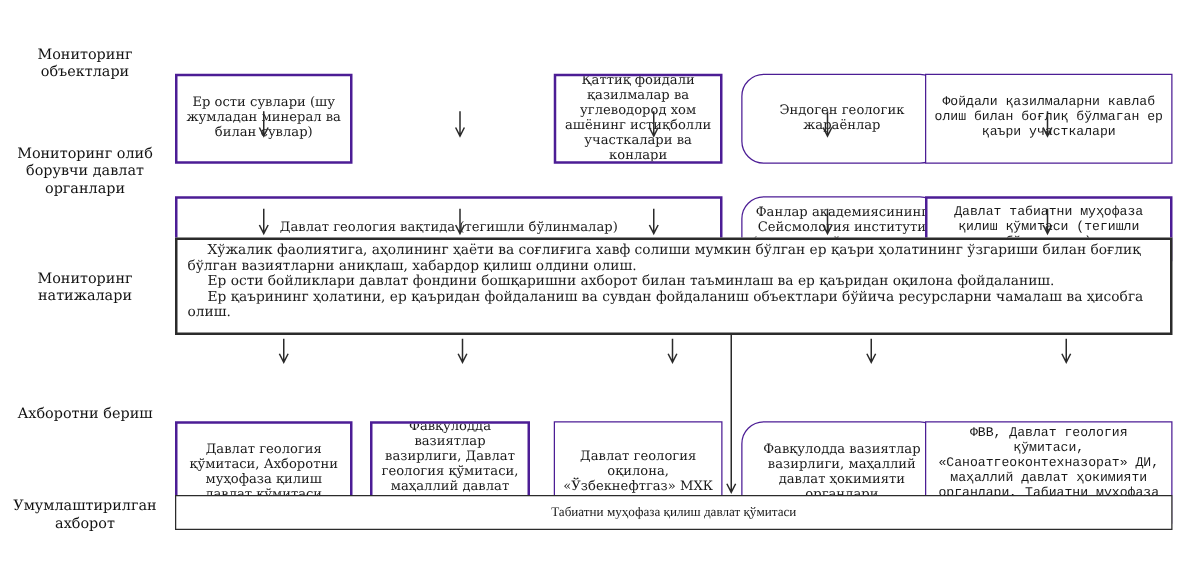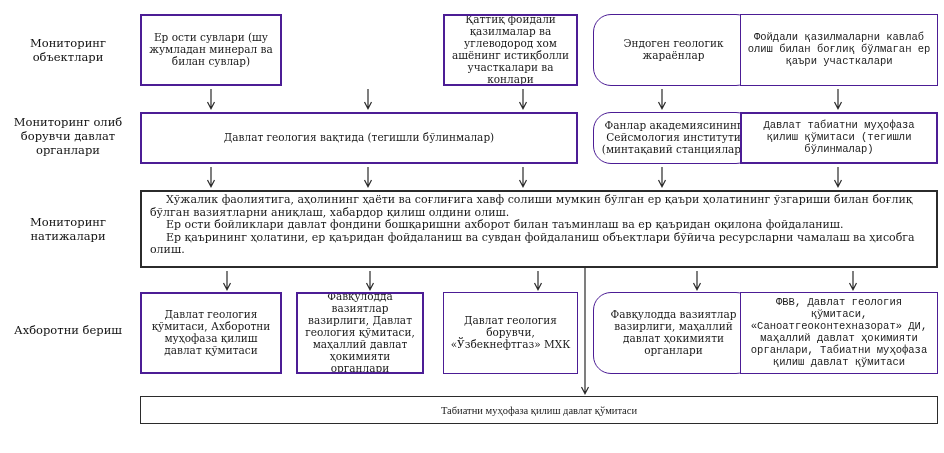--- a/index.html
+++ b/index.html
@@ -20,20 +20,21 @@
   .box{
     position:absolute;
     border:1px solid #4c1d95;
     background:#ffffff;
     box-sizing:border-box;
     display:flex;align-items:center;justify-content:center;
     text-align:center;
     font-size:10.5px;line-height:1.14;
     padding:2px 4px;
     overflow:hidden;
+    margin-top:45px;
   }
   .thick{border-width:2px;}
   
   .r1{top:14px;height:72px;}
   .c1{left:140px;width:142px;}
   .c2{left:296px;width:128px;}
   .c3{left:443px;width:135px;}
   .c4{left:593px;width:161px;border-radius:18px;}
   .c5{left:740px;width:198px;font-family:Liberation Mono, monospace;}
   
@@ -62,40 +63,41 @@
 </style>
 </head>
 <body>
 
 <div id="canvas">
 
   <div class="rowlabel" style="top:36px">Мониторинг объектлари</div>
   <div class="rowlabel" style="top:115px">Мониторинг олиб борувчи давлат органлари</div>
   <div class="rowlabel" style="top:215px">Мониторинг натижалари</div>
   <div class="rowlabel" style="top:323px">Ахборотни бериш</div>
+  <div class="rowlabel" style="top:397px">Умумлаштирилган ахборот</div>
 
   <div class="box r1 c1 thick">Ер ости сувлари (шу жумладан минерал ва билан сувлар)</div>
   <div class="box r1 c3 thick">Қаттиқ фойдали қазилмалар ва углеводород хом ашёнинг истиқболли участкалари ва конлари</div>
   <div class="box r1 c4">Эндоген геологик жараёнлар</div>
   <div class="box r1 c5">Фойдали қазилмаларни кавлаб олиш билан боғлиқ бўлмаган ер қаъри участкалари</div>
 
   <div class="box r2 wide thick">Давлат геология вақтида (тегишли бўлинмалар)</div>
   <div class="box r2 c4">Фанлар академиясининг Сейсмология институти (минтақавий станциялар)</div>
   <div class="box r2 c5 thick">Давлат табиатни муҳофаза қилиш қўмитаси (тегишли бўлинмалар)</div>
 
   <div id="results-box">
     <p>Хўжалик фаолиятига, аҳолининг ҳаёти ва соғлиғига хавф солиши мумкин бўлган ер қаъри ҳолатининг ўзгариши билан боғлиқ бўлган вазиятларни аниқлаш, хабардор қилиш олдини олиш.</p>
     <p>Ер ости бойликлари давлат фондини бошқаришни ахборот билан таъминлаш ва ер қаъридан оқилона фойдаланиш.</p>
     <p>Ер қаърининг ҳолатини, ер қаъридан фойдаланиш ва сувдан фойдаланиш объектлари бўйича ресурсларни чамалаш ва ҳисобга олиш.</p>
 
   </div>
 
   <div class="box r4 c1 thick">Давлат геология қўмитаси, Ахборотни муҳофаза қилиш давлат қўмитаси</div>
   <div class="box r4 c2 thick">Фавқулодда вазиятлар вазирлиги, Давлат геология қўмитаси, маҳаллий давлат ҳокимияти органлари</div>
-  <div class="box r4 c3">Давлат геология борувчи, «Ўзбекнефтгаз» МХК</div>
+  <div class="box r4 c3">Давлат геология оқилона, «Ўзбекнефтгаз» МХК</div>
   <div class="box r4 c4">Фавқулодда вазиятлар вазирлиги, маҳаллий давлат ҳокимияти органлари</div>
   <div class="box r4 c5">ФВВ, Давлат геология қўмитаси, «Саноатгеоконтехназорат» ДИ, маҳаллий давлат ҳокимияти органлари, Табиатни муҳофаза қилиш давлат қўмитаси</div>
 
   <div id="bottom-box">Табиатни муҳофаза қилиш давлат қўмитаси</div>
 
   <svg id="arrows" width="944" height="453" aria-hidden="true">
 
     <g>
       <path d="M211 89 V108 M207.5 102 L211 108.8 L214.5 102"></path>
       <path d="M368 89 V108 M364.5 102 L368 108.8 L371.5 102"></path>

